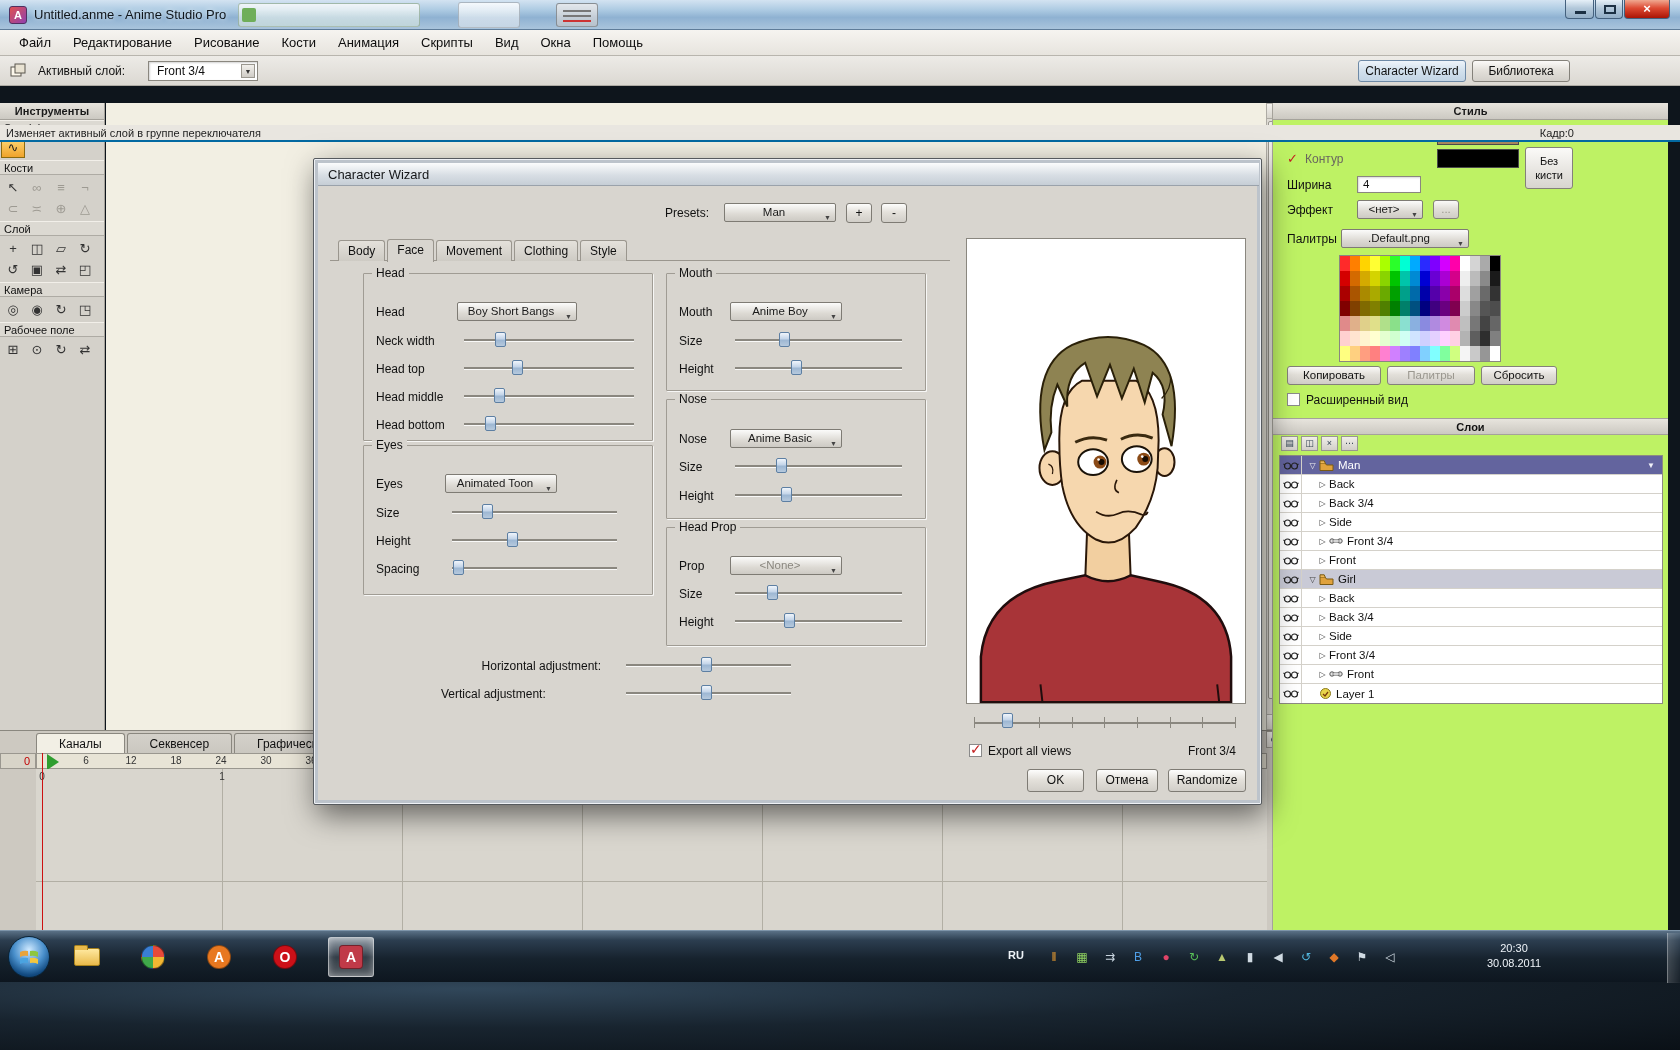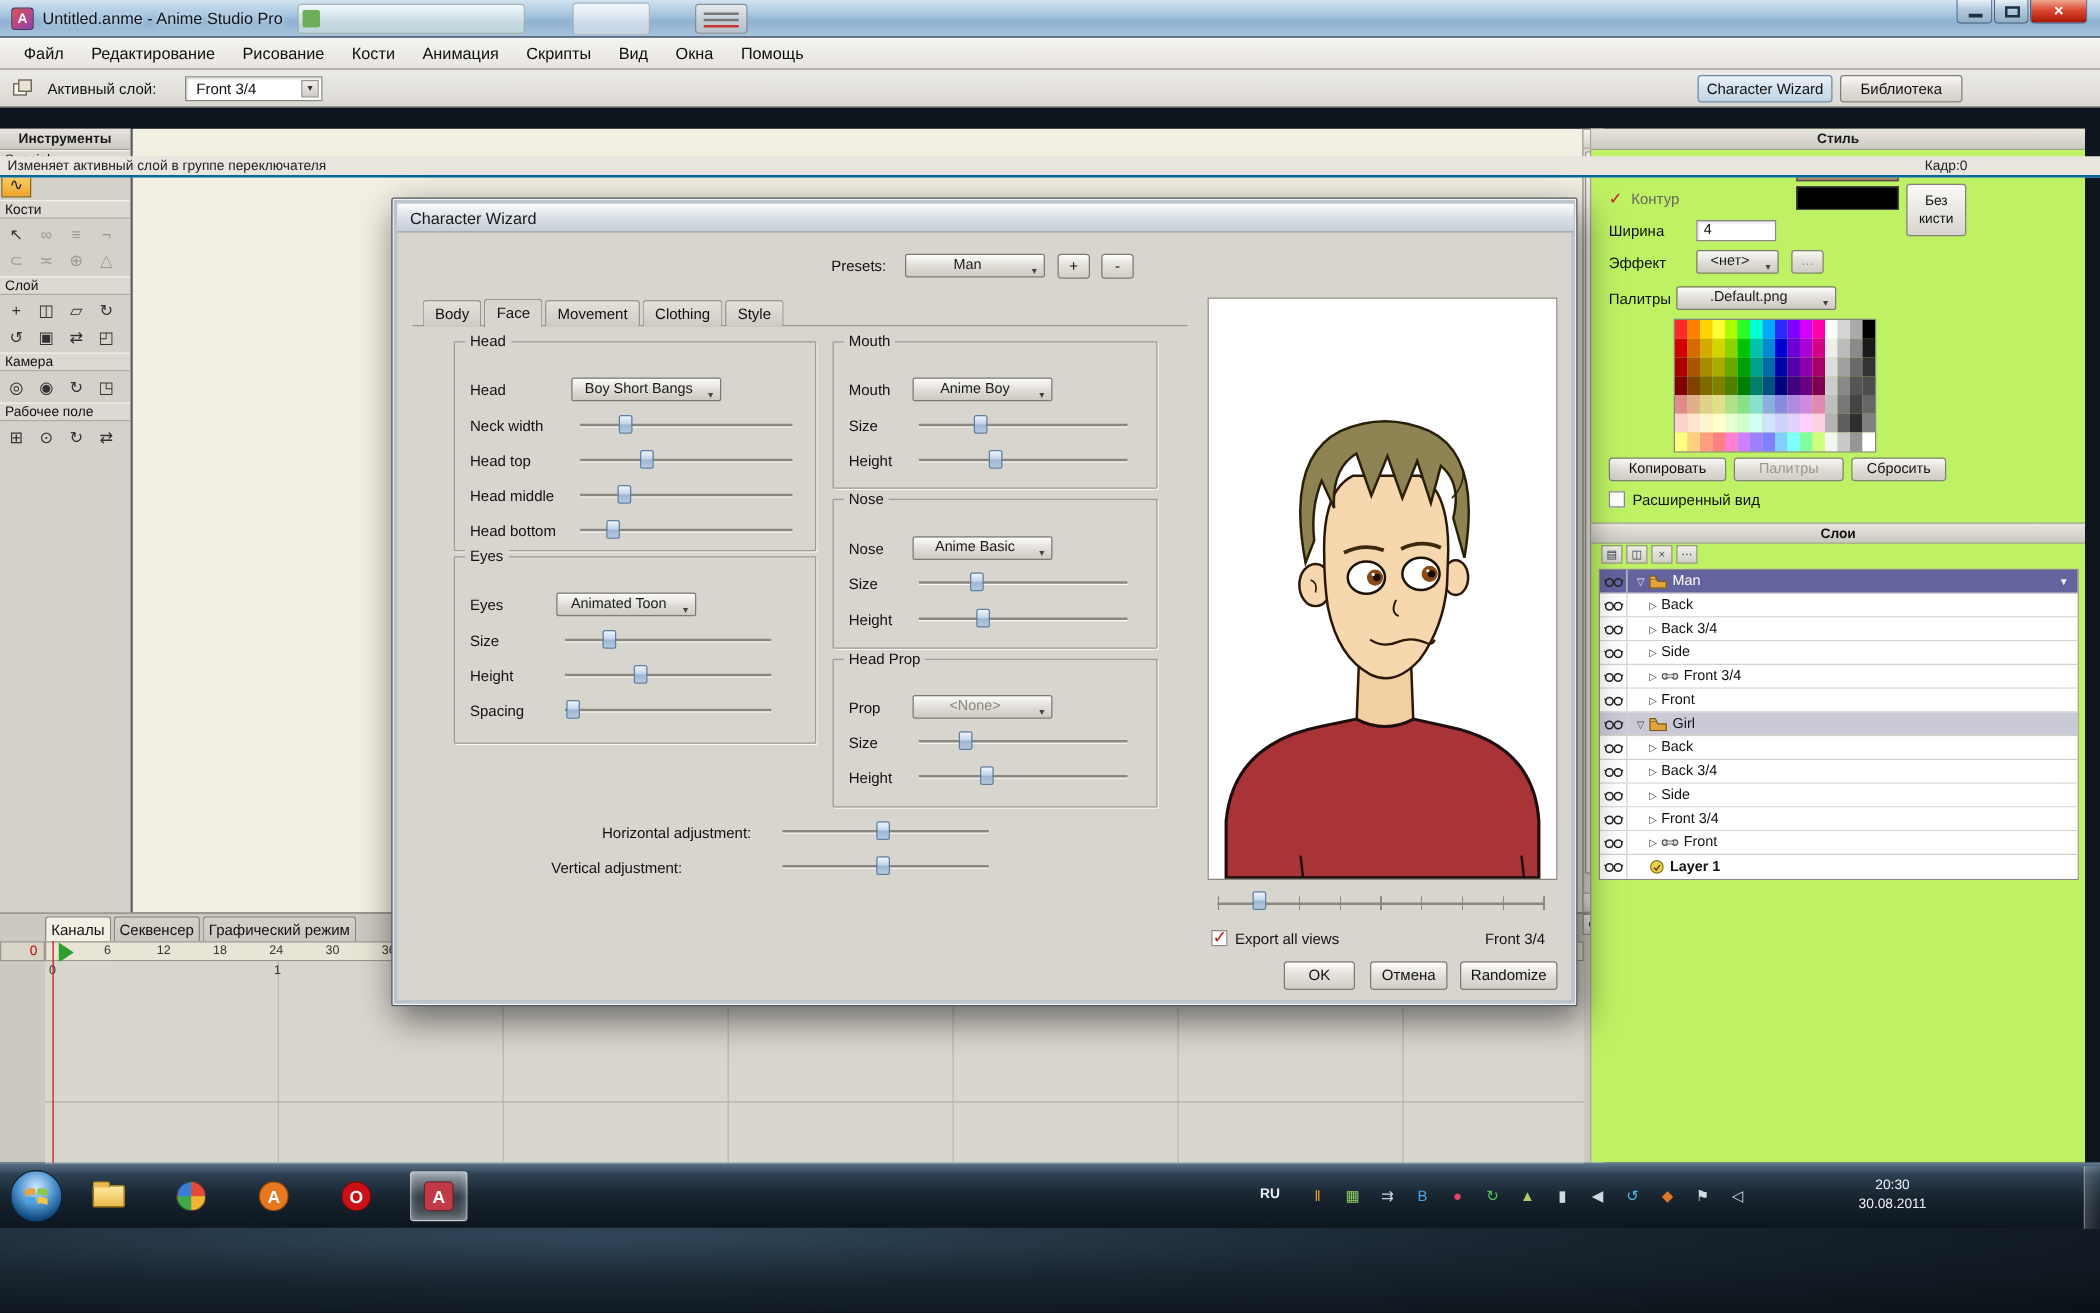--- a/index.html
+++ b/index.html
@@ -79,33 +79,33 @@
   .pal-grid { position:absolute; left:66px; top:152px; width:162px; display:grid; grid-template-columns:repeat(16,10px); grid-auto-rows:15px; border:1px solid #8a877f; }
   .pal-cell { width:10px; height:15px; }
   .cbox { position:absolute; width:13px; height:13px; background:#fff; border:1px solid #8a8a8a; }
   .cbox .ck { position:absolute; left:0; top:-4px; color:#c42020; font-weight:bold; font-size:14px; }
   .sec-title { position:absolute; left:0; width:100%; height:17px; background:linear-gradient(#e7e4dd,#ccc9c2);
     border-top:1px solid #a5a29b; border-bottom:1px solid #a5a29b; font-size:11px; font-weight:bold; text-align:center; line-height:16px; }
   .ltb { position:absolute; left:8px; top:333px; display:flex; gap:3px; }
   .ltb-btn { width:17px; height:15px; background:linear-gradient(#f0eee9,#d2cfc9); border:1px solid #9a978f; font-size:9px; text-align:center; line-height:13px; color:#345; }
   .llist { position:absolute; left:6px; top:352px; width:384px; background:#fff; border:1px solid #8d8a82; }
   .lrow { display:flex; align-items:center; height:19px; border-bottom:1px solid #d4d1ca; background:#fff; position:relative; font-size:11.5px; }
-  .lrow:last-child { border-bottom:none;font-weight:bold; }
+  .lrow:last-child { border-bottom:none; }
   .leye { flex:0 0 22px; height:100%; display:flex; align-items:center; justify-content:center; border-right:1px solid #d4d1ca; }
   .ltri { font-size:8px; color:#444; width:13px; text-align:center; flex:0 0 13px; }
   .lic { display:inline-flex; margin-right:4px; }
   .lmenu { position:absolute; right:7px; font-size:8px; color:#f0f0f8; }
   .lrow.sel { background:#63649e; color:#fff; }
   .lrow.sel .ltri { color:#eee; }
   .lrow.grp-row { background:#c9cad6; }
 
   
   .timeline { position:absolute; left:0; top:730px; width:1284px; height:200px; background:#cdc9c1; border-top:1px solid #8a877f; z-index:8; }
   .tl-tabs { position:absolute; left:36px; top:2px; display:flex; }
-  .tl-tab { padding:3px 4px 2px; border:1px solid #8a877f; border-bottom:none; border-radius:3px 3px 0 0;
+  .tl-tab { padding:3px 22px 2px; border:1px solid #8a877f; border-bottom:none; border-radius:3px 3px 0 0;
     background:linear-gradient(#d4d1ca,#c2bfb7); margin-right:2px; font-size:12px; height:36px; }
   .tl-tab.active { background:#f2efe5; }
   .tl-framecol { position:absolute; left:0; top:22px; width:36px; height:16px; background:#d8d4c8; border:1px solid #9a978f;
     color:#c00000; font-size:11px; text-align:right; padding:1px 5px 0 0; }
   .tl-ruler { position:absolute; left:36px; top:22px; width:1231px; height:16px; background:#e8e4d6; border:1px solid #9a978f; }
   .tick-num { position:absolute; top:1px; font-size:10px; color:#333; transform:translateX(-50%); }
   .tl-play { position:absolute; left:10px; top:0px; width:0; height:0; border-left:12px solid #2f9e2f; border-top:8px solid transparent; border-bottom:8px solid transparent; }
   .tl-grid { position:absolute; left:36px; top:38px; width:1231px; height:162px; background:#d9d6ce;
     background-image:repeating-linear-gradient(90deg, transparent 0 179px, #b2afa4 179px 180px); background-position:7px 0; }
   .sec-num { position:absolute; top:2px; font-size:10px; color:#333; transform:translateX(-50%); }

